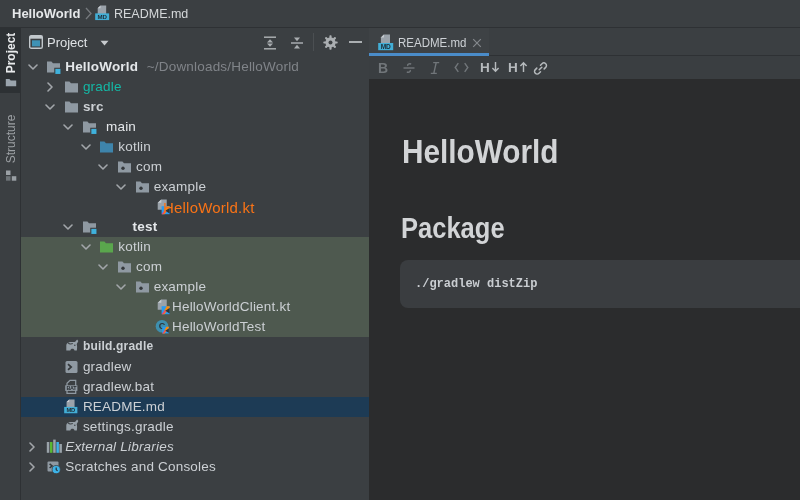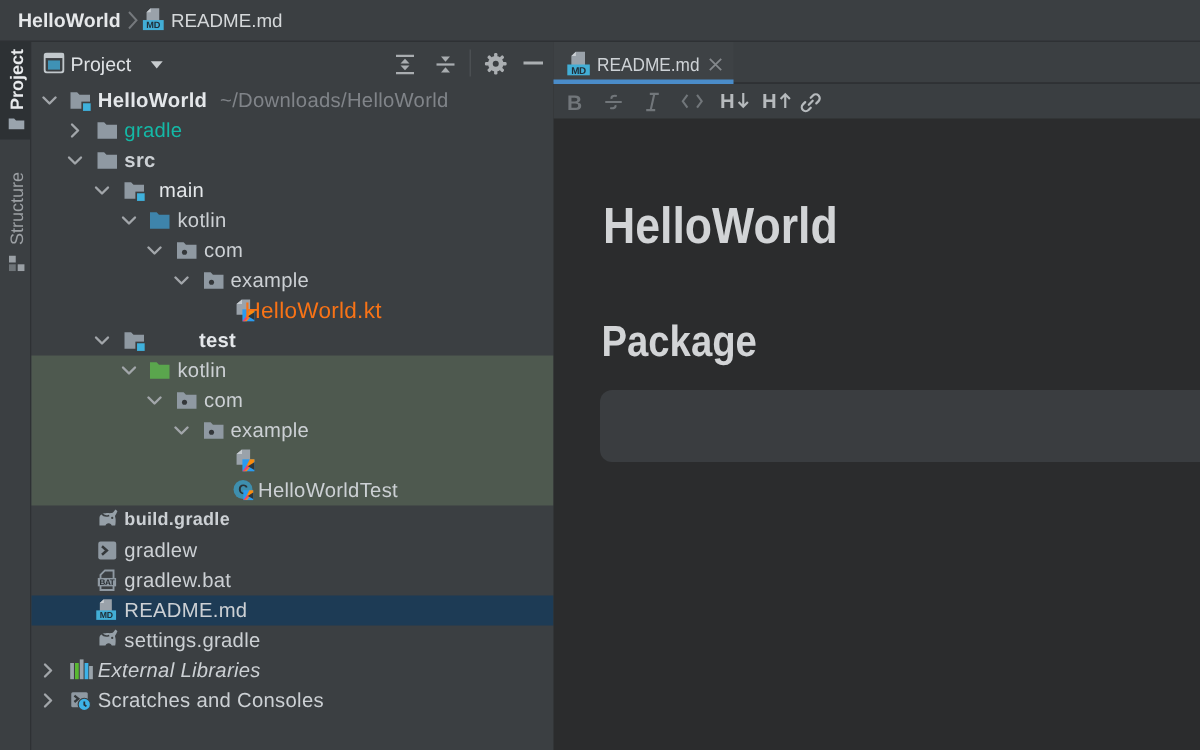--- a/index.html
+++ b/index.html
@@ -184,20 +184,21 @@
         <path d="M5.6 0 H11.3 V10.8 H1.8 V3.2 Z" fill="#9aa2aa"></path>
         <path d="M5.6 0 V3.2 H1.8 Z" fill="#c6ccd1"></path>
       </g>
       <g transform="translate(6.6,7.2)">
         <rect width="8.0" height="8.0" fill="#2a9bf0"></rect>
         <polygon points="0.8,8.0 4.96,0 8.0,0 8.0,1.6 2.88,8.0" fill="#f98b0e"></polygon>
         <polygon points="0,8.0 3.36,3.84 4.48,5.12 1.44,8.0" fill="#e5447a"></polygon>
         <polygon points="8.0,1.92 3.68,4.64 8.0,7.2" fill="#2f3437"></polygon>
       </g>
     </svg>
+    <span style="position:absolute;left:172.0px;top:299px;font-size:13.5px;letter-spacing:0.2px;font-weight:normal;color:#ccd0d4;">HelloWorldClient.kt</span>
 <svg width="16" height="16" viewBox="0 0 16 16" style="position:absolute;left:154.5px;top:319px;">
       <circle cx="7" cy="7.3" r="6.3" fill="#3e8fae"></circle>
       <text x="7" y="10.4" font-family="Liberation Sans" font-size="9" font-weight="bold" fill="#2a3338" text-anchor="middle">C</text>
       <g transform="translate(7.2,7.8)">
         <rect width="6.6" height="6.6" fill="#2a9bf0"></rect>
         <polygon points="0.66,6.6 4.092,0 6.6,0 6.6,1.32 2.376,6.6" fill="#f98b0e"></polygon>
         <polygon points="0,6.6 2.772,3.1679999999999997 3.696,4.224 1.188,6.6" fill="#e5447a"></polygon>
         <polygon points="6.6,1.5839999999999999 3.036,3.8279999999999994 6.6,5.9399999999999995" fill="#2f3437"></polygon>
       </g>
     </svg>
@@ -305,13 +306,14 @@
       <g stroke="#b6babd" stroke-width="1.5" fill="none" stroke-linecap="round">
         <path d="M6.2 8.8 L8.8 6.2"></path>
         <path d="M7.5 4.2 L9 2.7 a2.6 2.6 0 0 1 3.7 3.7 L11.2 7.9"></path>
         <path d="M7.5 10.8 L6 12.3 a2.6 2.6 0 0 1 -3.7 -3.7 L3.8 7.1"></path>
       </g>
     </svg>
 
 <h1 class="abs" style="left:402px;top:131.5px;font-size:34px;color:#d2d4d6;transform:scaleX(0.875);transform-origin:0 0;white-space:nowrap;">HelloWorld</h1>
 <h2 class="abs" style="left:401px;top:212px;font-size:29px;color:#d2d4d6;transform:scaleX(0.88);transform-origin:0 0;white-space:nowrap;">Package</h2>
 <div class="abs" style="left:400px;top:260px;width:420px;height:48px;background:#3a3d40;border-radius:8px;"></div>
+<span class="abs" style="left:415px;top:277px;font-family:'Liberation Mono',monospace;font-size:12px;font-weight:bold;color:#c9cdd1;">./gradlew distZip</span>
 
 </div>
 </body></html>

